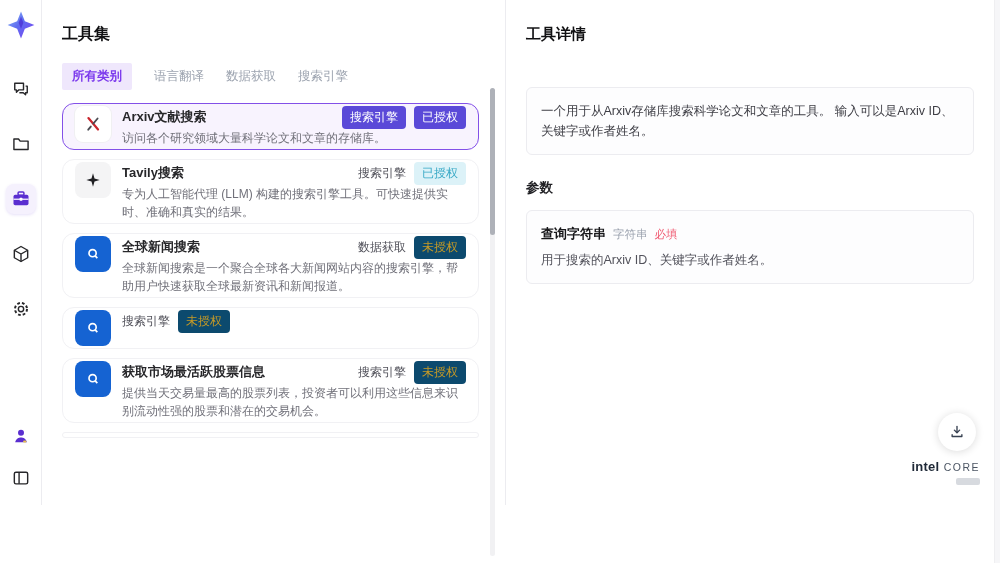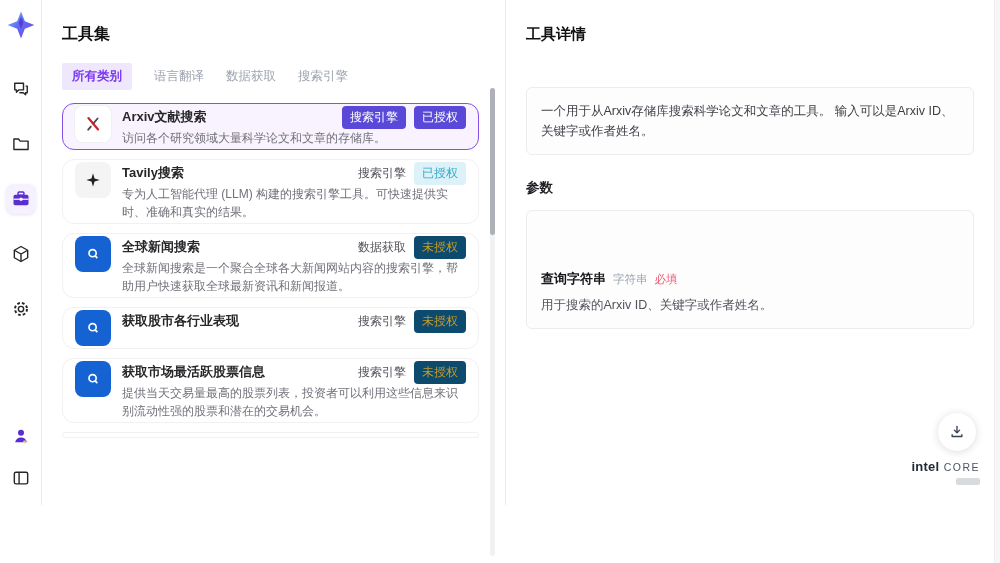--- a/index.html
+++ b/index.html
@@ -43,21 +43,21 @@
   
   .list-scroll { position:absolute; top:88px; right:10px; width:5px; height:468px; background:#f1f1f3; border-radius:3px; }
   .list-thumb { position:absolute; top:0; left:0; width:5px; height:147px; background:#aeb1b8; border-radius:3px; }
 
   
   .detail { flex:1; border-left:1px solid #ececf0; padding:18px 26px 0 20px; position:relative; }
   .detail-title { font-size:15px; font-weight:bold; margin:7px 0 24px; color:#111113; }
   .section-title { font-size:13.5px; font-weight:bold; margin-bottom:13px; color:#1f1f23; }
   .intro-box { border:1px solid #ececf0; background:#fdfdfe; border-radius:6px; padding:13px 14px; font-size:12.5px; color:#3f3f46; line-height:1.6; margin-bottom:24px;margin-top:43px; }
   .param-box { border:1px solid #ececf0; background:#fdfdfe; border-radius:6px; padding:14px; }
-  .param-head { display:flex; align-items:baseline; gap:7px; margin-bottom:9px;margin-top:45px; }
+  .param-head { display:flex; align-items:baseline; gap:7px; margin-bottom:9px; }
   .param-name { font-size:13px; font-weight:bold; color:#18181b; }
   .param-type { font-size:11.5px; color:#9ca3af; }
   .param-required { font-size:11.5px; color:#f05b72; }
   .param-desc { font-size:12.5px; color:#52525b; }
 
   
   .download-btn { position:absolute; right:24px; bottom:54px; width:38px; height:38px; border-radius:50%; background:#fff; box-shadow:0 1px 8px rgba(0,0,0,.14); display:flex; align-items:center; justify-content:center; cursor:pointer; }
   .intel-mark { position:absolute; right:20px; bottom:20px; text-align:right; line-height:1.1; }
   .intel-word { font-size:13px; font-weight:bold; color:#1f2937; letter-spacing:.2px; }
   .core-word { font-size:10.5px; color:#4b5563; letter-spacing:1.5px; font-weight:400; }
@@ -205,21 +205,20 @@
 
       <div class="card">
         <div class="card-icon icon-blue">
           <svg width="20" height="20" viewBox="0 0 24 24" fill="none" stroke="#fff" stroke-width="2">
             <circle cx="11.5" cy="11" r="4.3"></circle>
               <path d="M14.6 14.2 L17.2 17"></path>
           </svg>
         </div>
         <div class="card-main">
           <div class="card-head">
-            <span class="card-name">获取股市各行业表现</span>
             <span class="card-badges">
               <span class="badge cat-plain">搜索引擎</span>
               <span class="badge auth-amber">未授权</span>
             </span>
           </div>
         </div>
       </div>
 
       <div class="card">
         <div class="card-icon icon-blue">

